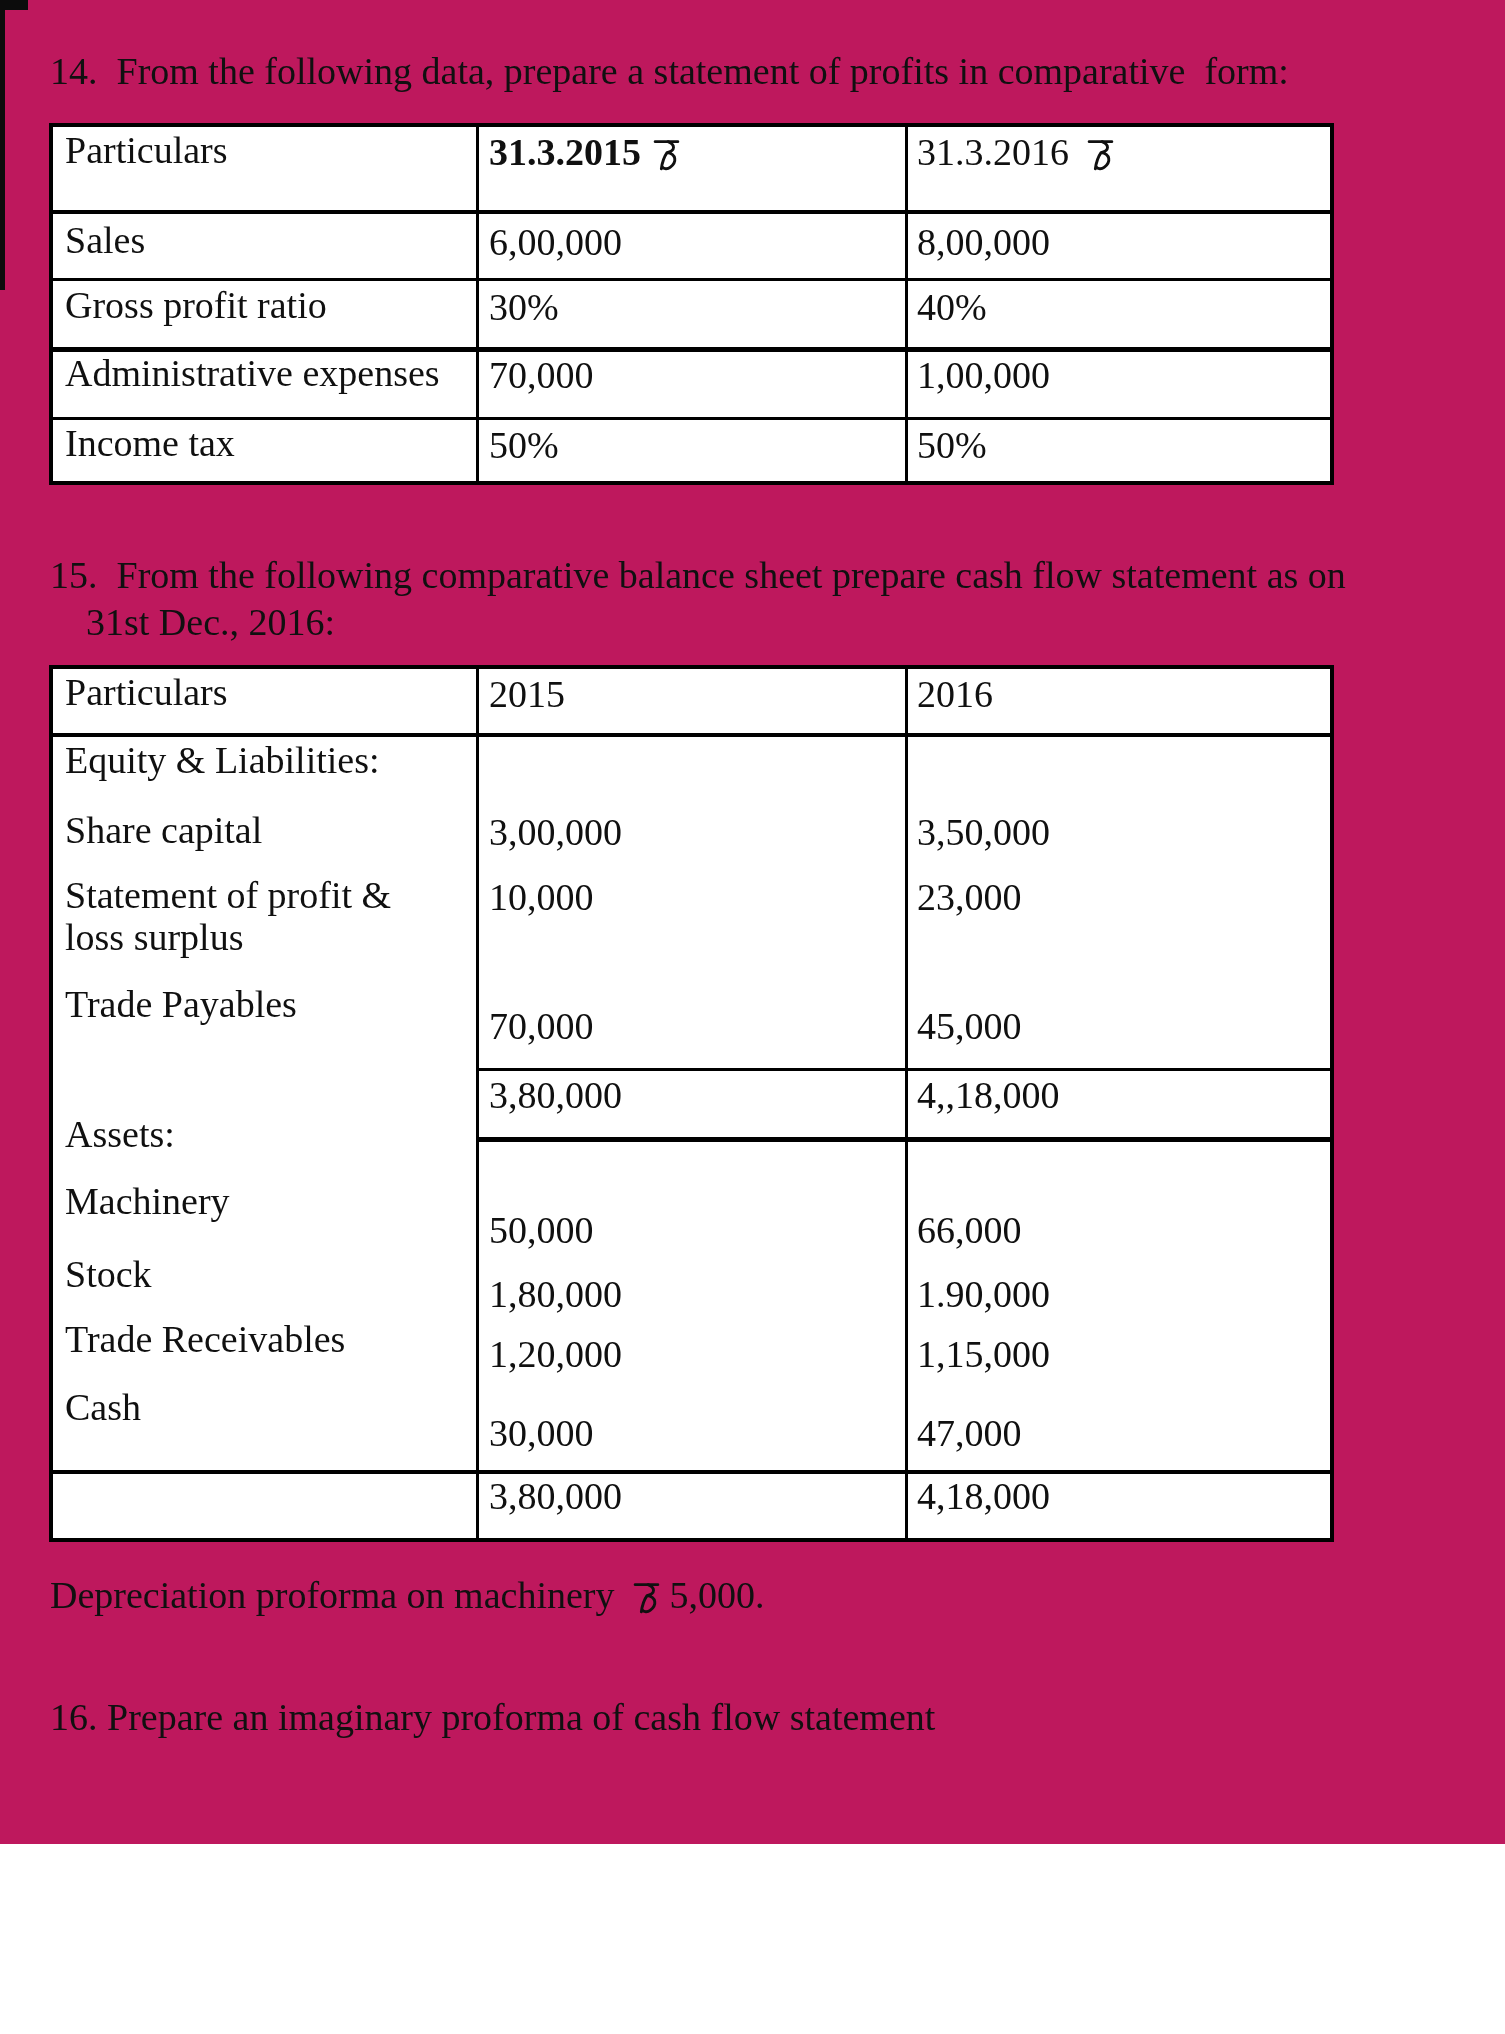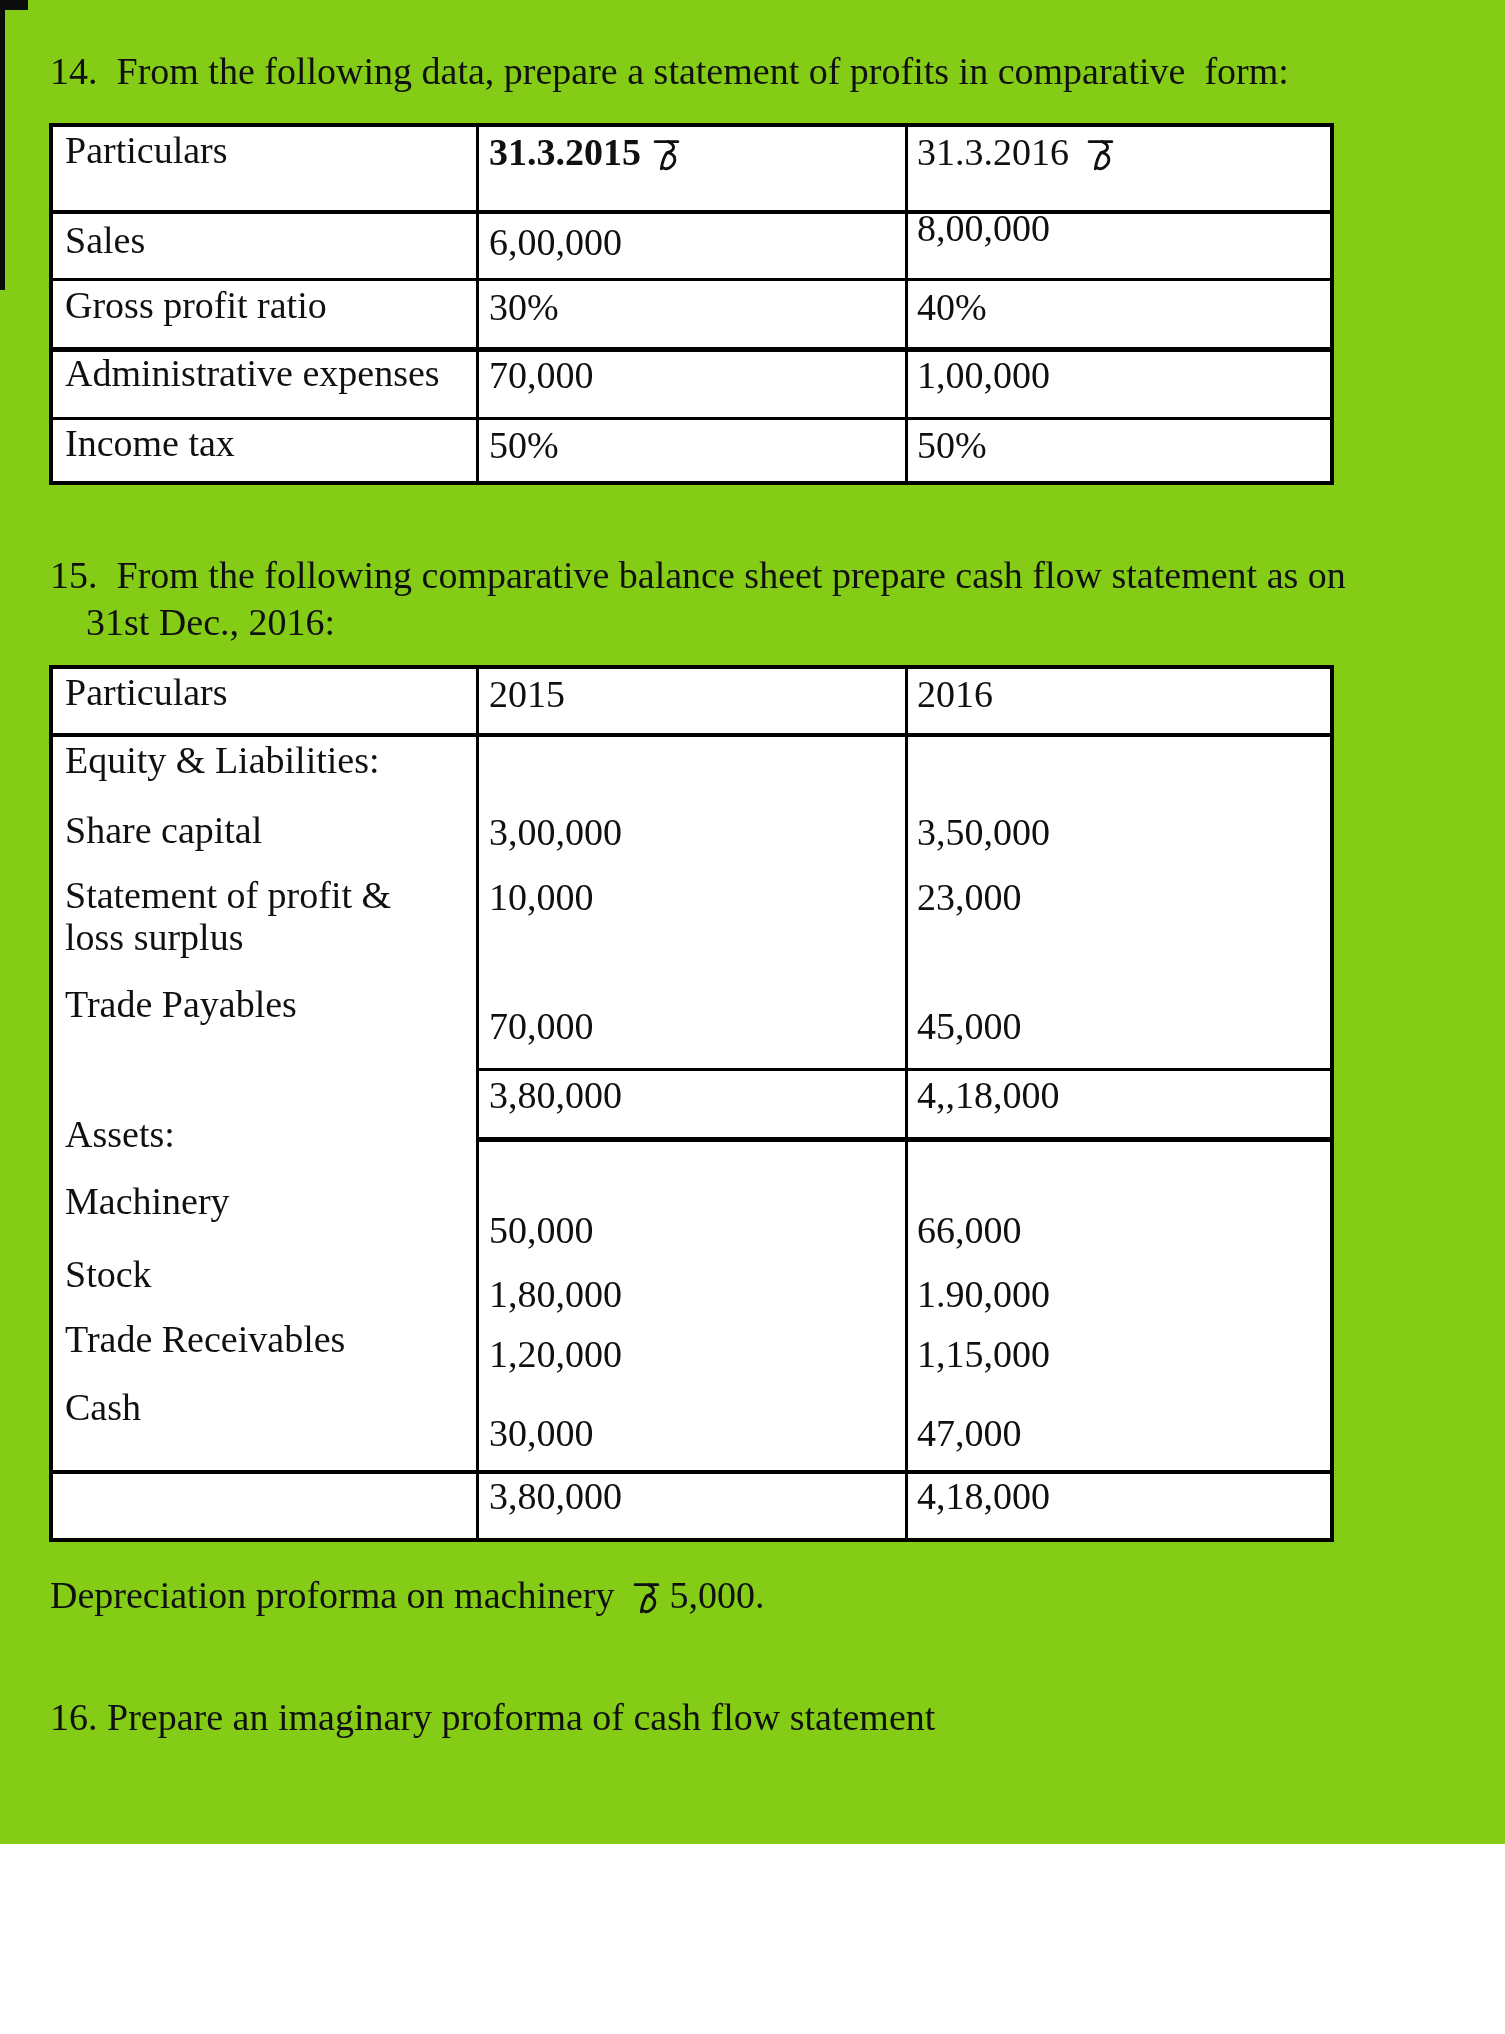--- a/index.html
+++ b/index.html
@@ -1,20 +1,20 @@
 <!DOCTYPE html>
 <html><head>
 <meta charset="utf-8">
 <style>
   html,body{margin:0;padding:0;background:#ffffff;}
   #page{
     position:relative;
     width:1505px;
     height:1844px;
-    background:#84cc16;
+    background:#be185d;
     font-family:"Liberation Serif", serif;
     color:#101010;
     overflow:hidden;
   }
   .txt{
     position:absolute;
     font-size:38px;
     line-height:1.15;
     color:#101010;
     white-space:nowrap;
@@ -63,21 +63,21 @@
     <div class="txt" style="left:864px;top:4px;"><span>31.3.2016</span><svg class="rupee" style="margin-left:18px;" width="27" height="35" viewBox="0 0 26 34">
           <g fill="none" stroke="#101010" stroke-width="2.8" stroke-linecap="round">
             <path d="M2 4.5 H24"></path>
             <path d="M14.5 4.5 C21.5 7.5 22 13 13.5 15.2 C22.5 16.5 23.5 24 16.5 29.5 C14 31.4 10.5 31.2 9 29.2"></path>
             <path d="M13.5 15.2 C10.5 19.5 8.8 24.5 8 31"></path>
           </g>
         </svg></div>
 
     <div class="txt" style="left:12px;top:92px;">Sales</div>
     <div class="txt" style="left:436px;top:94px;">6,00,000</div>
-    <div class="txt" style="left:864px;top:80px;">8,00,000</div>
+    <div class="txt" style="left:864px;top:94px;">8,00,000</div>
 
     <div class="txt" style="left:12px;top:157px;">Gross profit ratio</div>
     <div class="txt" style="left:436px;top:159px;">30%</div>
     <div class="txt" style="left:864px;top:159px;">40%</div>
 
     <div class="txt" style="left:12px;top:225px;">Administrative expenses</div>
     <div class="txt" style="left:436px;top:227px;">70,000</div>
     <div class="txt" style="left:864px;top:227px;">1,00,000</div>
 
     <div class="txt" style="left:12px;top:295px;">Income tax</div>

